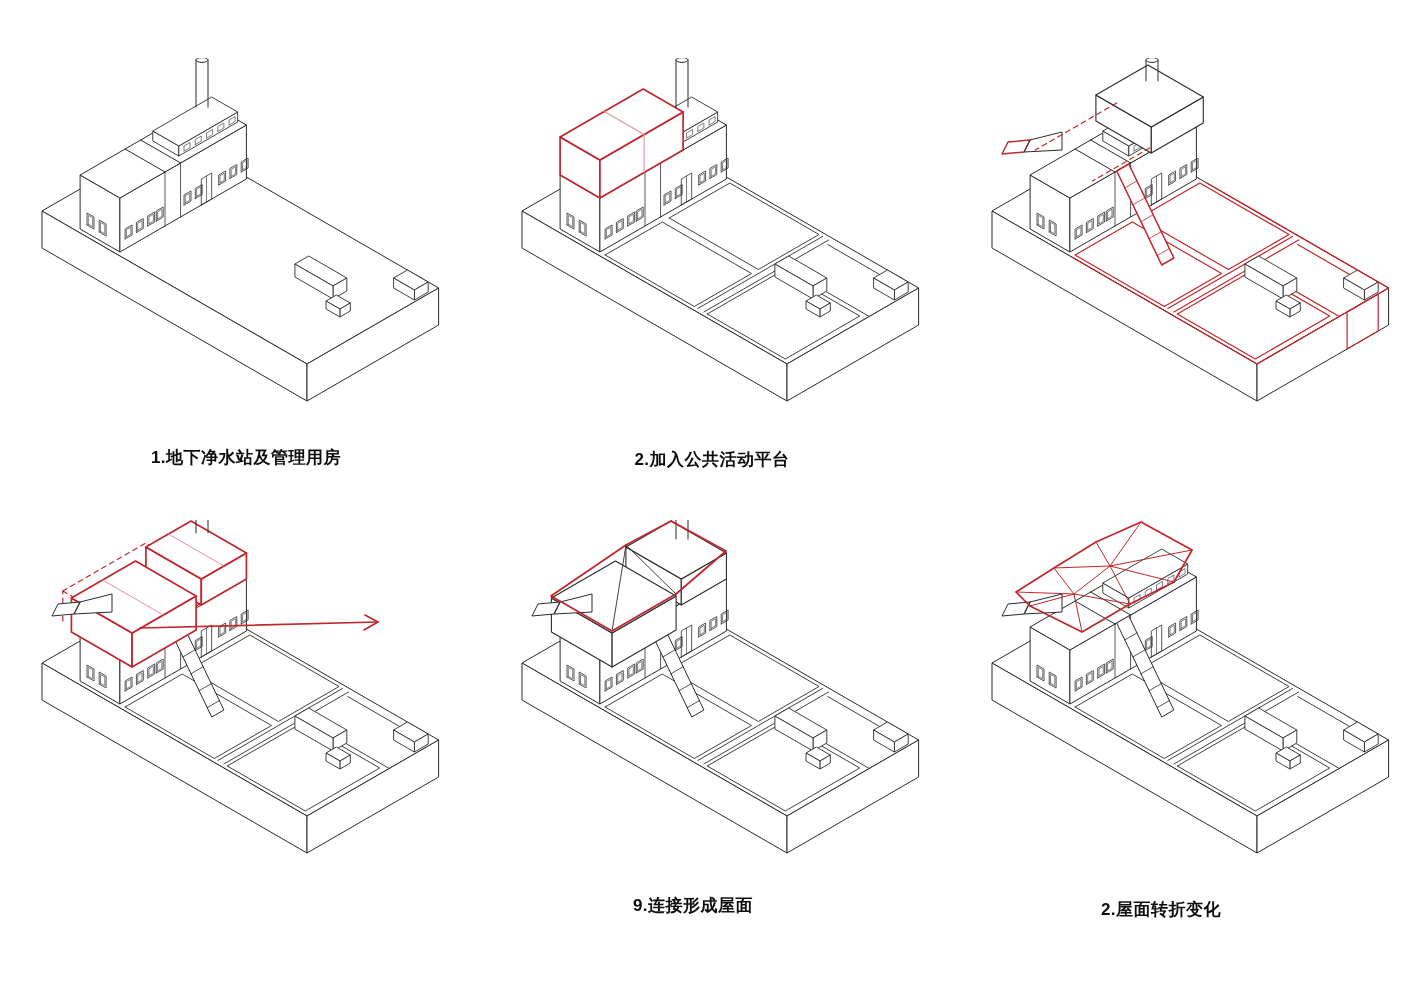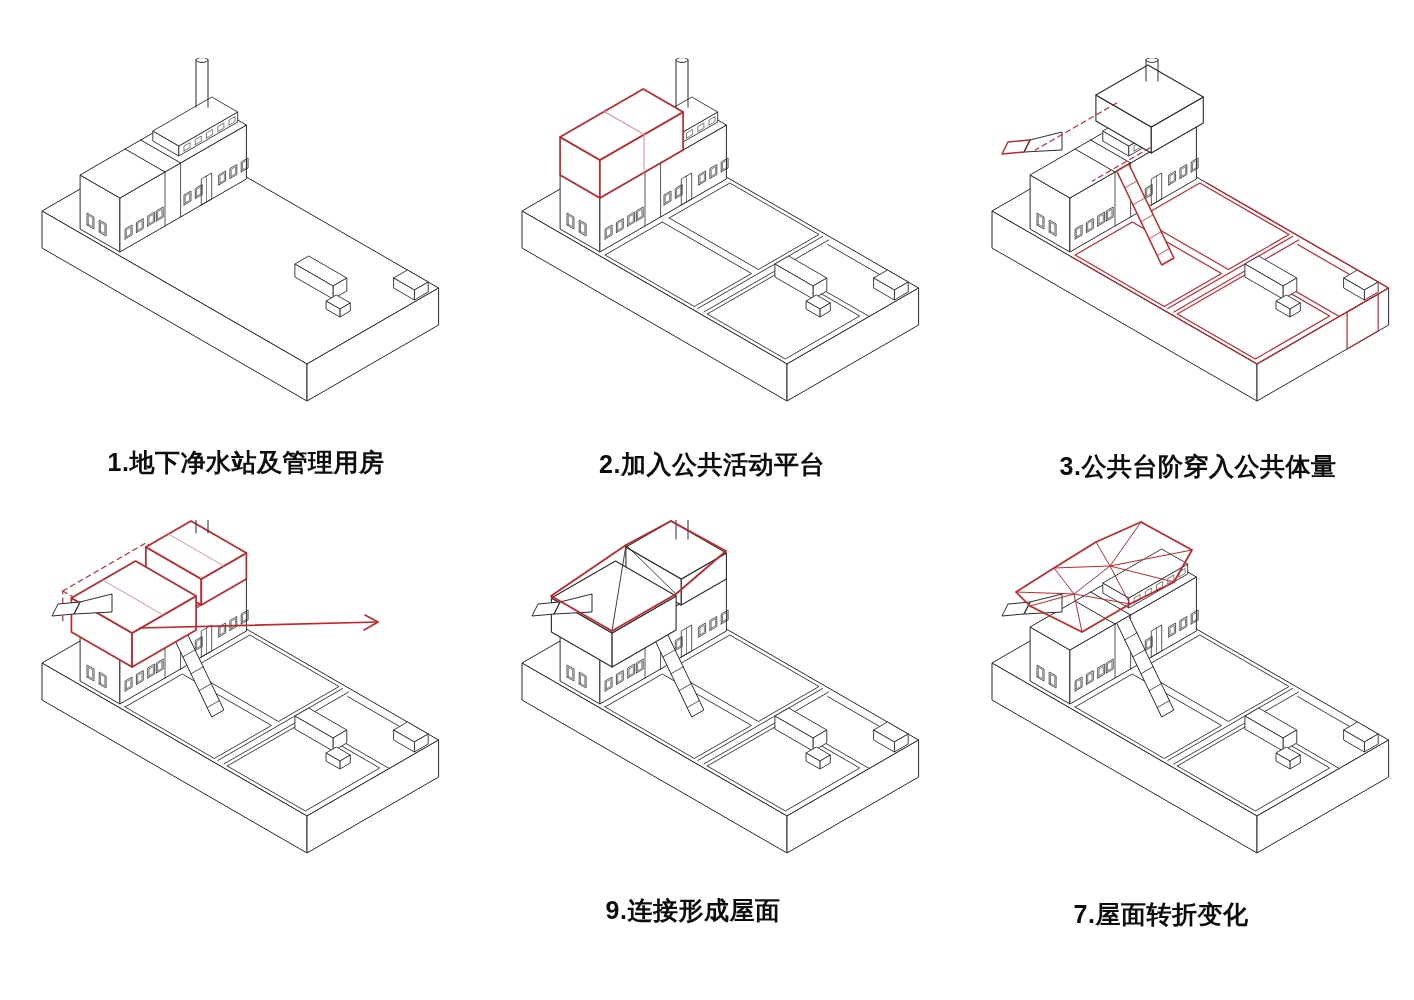--- a/index.html
+++ b/index.html
@@ -3,21 +3,21 @@
 <meta charset="utf-8">
 <style>
   html,body{margin:0;padding:0;background:#ffffff;}
   #stage{
     position:relative;width:1414px;height:1000px;background:#ffffff;
     overflow:hidden;font-family:"Liberation Sans","DejaVu Sans",sans-serif;
   }
   .panel{position:absolute;width:460px;height:397px;}
   .caption{
     position:absolute;transform:translateX(-50%);white-space:nowrap;
-    font-weight:bold;font-size:25px;color:#0d0d0d;letter-spacing:0.5px;
+    font-weight:bold;font-size:17px;color:#0d0d0d;letter-spacing:0.5px;
   }
   svg{display:block;}
 </style>
 </head>
 <body>
 
 <div id="stage">
 
   <div class="panel" style="left:20px;top:58px;">
     <svg id="svg1" width="460" height="397" viewBox="0 0 460 397">
@@ -479,16 +479,15 @@
         <polyline points="104,74 60,86" fill="none" stroke="#c0272d" stroke-width="1" stroke-linejoin="round" stroke-linecap="round"></polyline>
         <polyline points="104,74 46,72" fill="none" stroke="#c0272d" stroke-width="1" stroke-linejoin="round" stroke-linecap="round"></polyline>
         <polyline points="104,74 84,48" fill="none" stroke="#c0272d" stroke-width="1" stroke-linejoin="round" stroke-linecap="round"></polyline>
         <polyline points="140,46 104,74" fill="none" stroke="#c0272d" stroke-width="1" stroke-linejoin="round" stroke-linecap="round"></polyline>
         <polyline points="171,2 222,30 204,62 160,84 112,112 60,86 46,72 84,48 126,22 171,2" fill="none" stroke="#c0272d" stroke-width="1.7" stroke-linejoin="round" stroke-linecap="round"></polyline>
       </svg>
   </div>
 
   <div class="caption" style="left:246px;top:446px;">1.地下净水站及管理用房</div>
   <div class="caption" style="left:712px;top:448px;">2.加入公共活动平台</div>
-  <div class="caption" style="left:1198px;top:450px;">3.公共台阶穿入公共体量</div>
   <div class="caption" style="left:693px;top:894px;">9.连接形成屋面</div>
-  <div class="caption" style="left:1161px;top:898px;">7.屋面转折变化</div>
+  <div class="caption" style="left:1161px;top:898px;">2.屋面转折变化</div>
 </div>
 
 </body></html>

